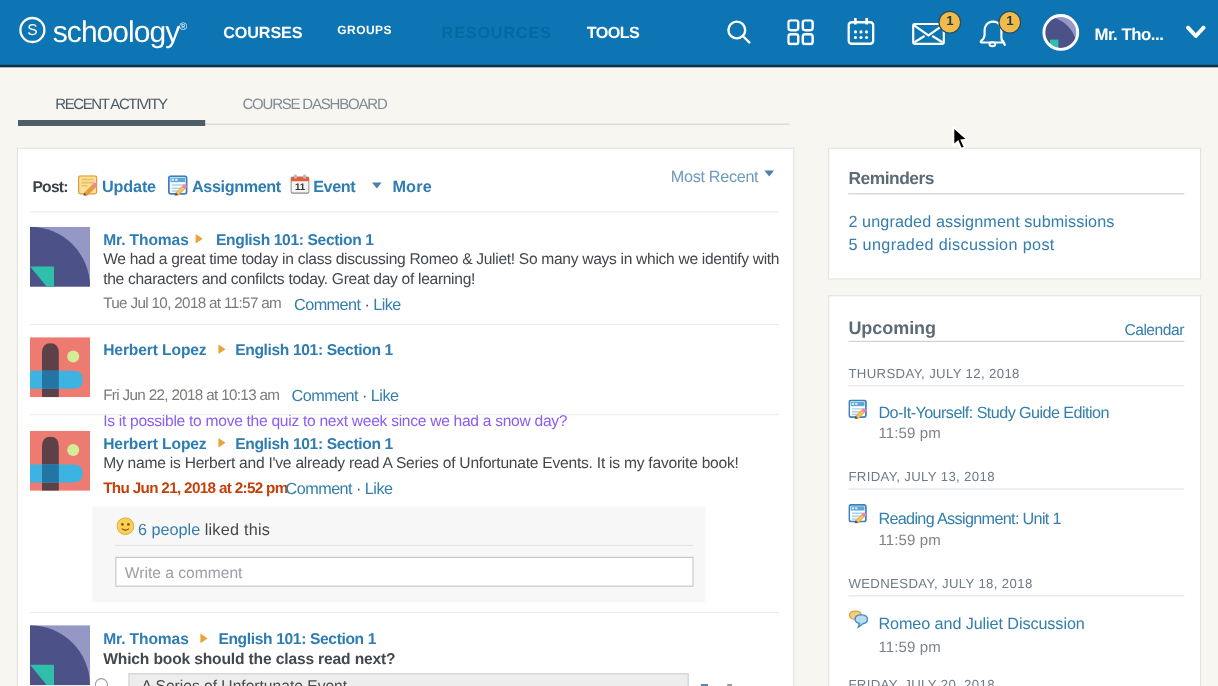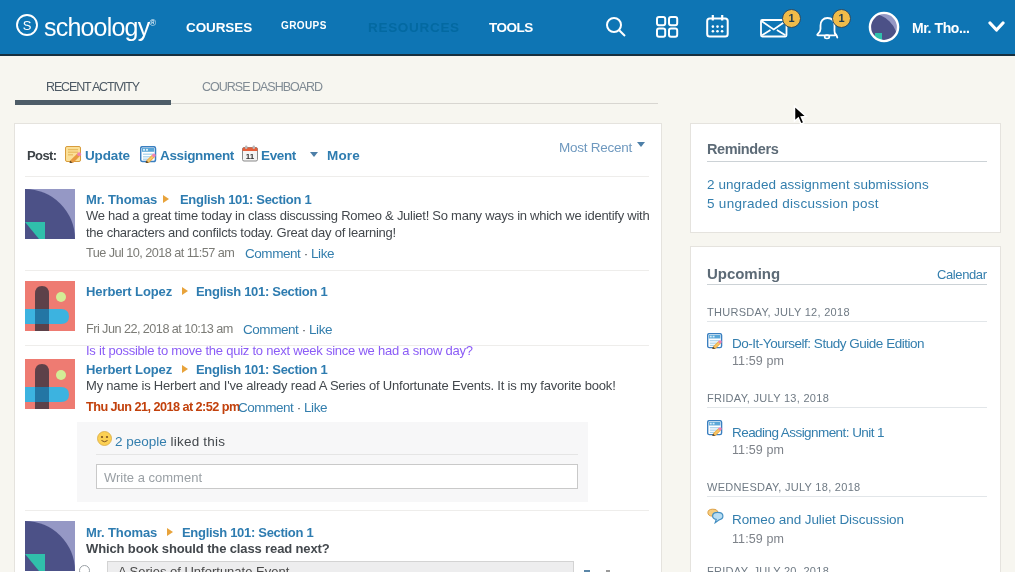--- a/index.html
+++ b/index.html
@@ -162,21 +162,21 @@
 <div class="abs" style="left:86px;top:378px;font-size:13px;color:#43484d;letter-spacing:-0.2px;line-height:16.5px;">My name is Herbert and I've already read A Series of Unfortunate Events. It is my favorite book!</div>
 <div class="abs" style="left:86px;top:400px;font-size:12.7px;color:#c2410c;letter-spacing:-0.55px;font-weight:bold;">Thu Jun 21, 2018 at 2:52 pm</div>
 <div class="abs" style="left:238px;top:399.5px;font-size:13.5px;letter-spacing:-0.45px;"><a class="blu">Comment</a> <span style="color:#43484d;">·</span> <a class="blu">Like</a></div>
 <div class="abs" style="left:77px;top:422px;width:511px;height:80px;background:#f7f7f8;"></div>
 <svg class="abs" style="left:97px;top:431px;" width="15" height="15" viewBox="0 0 15 15">
  <circle cx="7.5" cy="7.5" r="7" fill="#fcd053" stroke="#d8a943" stroke-width="0.8"></circle>
  <circle cx="5" cy="6" r="1.1" fill="#7a4f21"></circle>
     <circle cx="10" cy="6" r="1.1" fill="#7a4f21"></circle>
  <path d="M4.5 9.5 Q7.5 12 10.5 9.5" fill="none" stroke="#7a4f21" stroke-width="1"></path>
 </svg>
-<div class="abs" style="left:115px;top:433.5px;font-size:13.5px;letter-spacing:0;"><a class="blu">2 people</a> <span style="color:#43484d;letter-spacing:0.2px;">liked this</span></div>
+<div class="abs" style="left:115px;top:433.5px;font-size:13.5px;letter-spacing:0;"><a class="blu">6 people</a> <span style="color:#43484d;letter-spacing:0.2px;">liked this</span></div>
 <div class="abs" style="left:96px;top:454px;width:482px;height:1px;background:#e5e5e5;"></div>
 <div class="abs" style="left:96px;top:464px;width:482px;height:25px;background:#fff;border:1px solid #c9c9c9;"></div>
 <div class="abs" style="left:104px;top:470px;font-size:13px;color:#9aa0a5;">Write a comment</div>
 <div class="abs" style="left:25px;top:510px;width:624px;height:1px;background:#eeedeb;"></div>
 <svg class="abs" style="left:25px;top:521px;" width="50" height="50" viewBox="0 0 50 50">
  <rect width="50" height="50" fill="#9598c5"></rect>
  <path d="M0 0 A50 50 0 0 1 50 50 L0 50 Z" fill="#4c5187"></path>
  <polygon points="0,33 20,33 20,50 14,50" fill="#30bfab"></polygon>
 </svg>
 <div class="abs" style="left:86px;top:524.5px;font-size:13px;font-weight:bold;color:#2e7cb0;letter-spacing:-0.1px;">Mr. Thomas</div>

